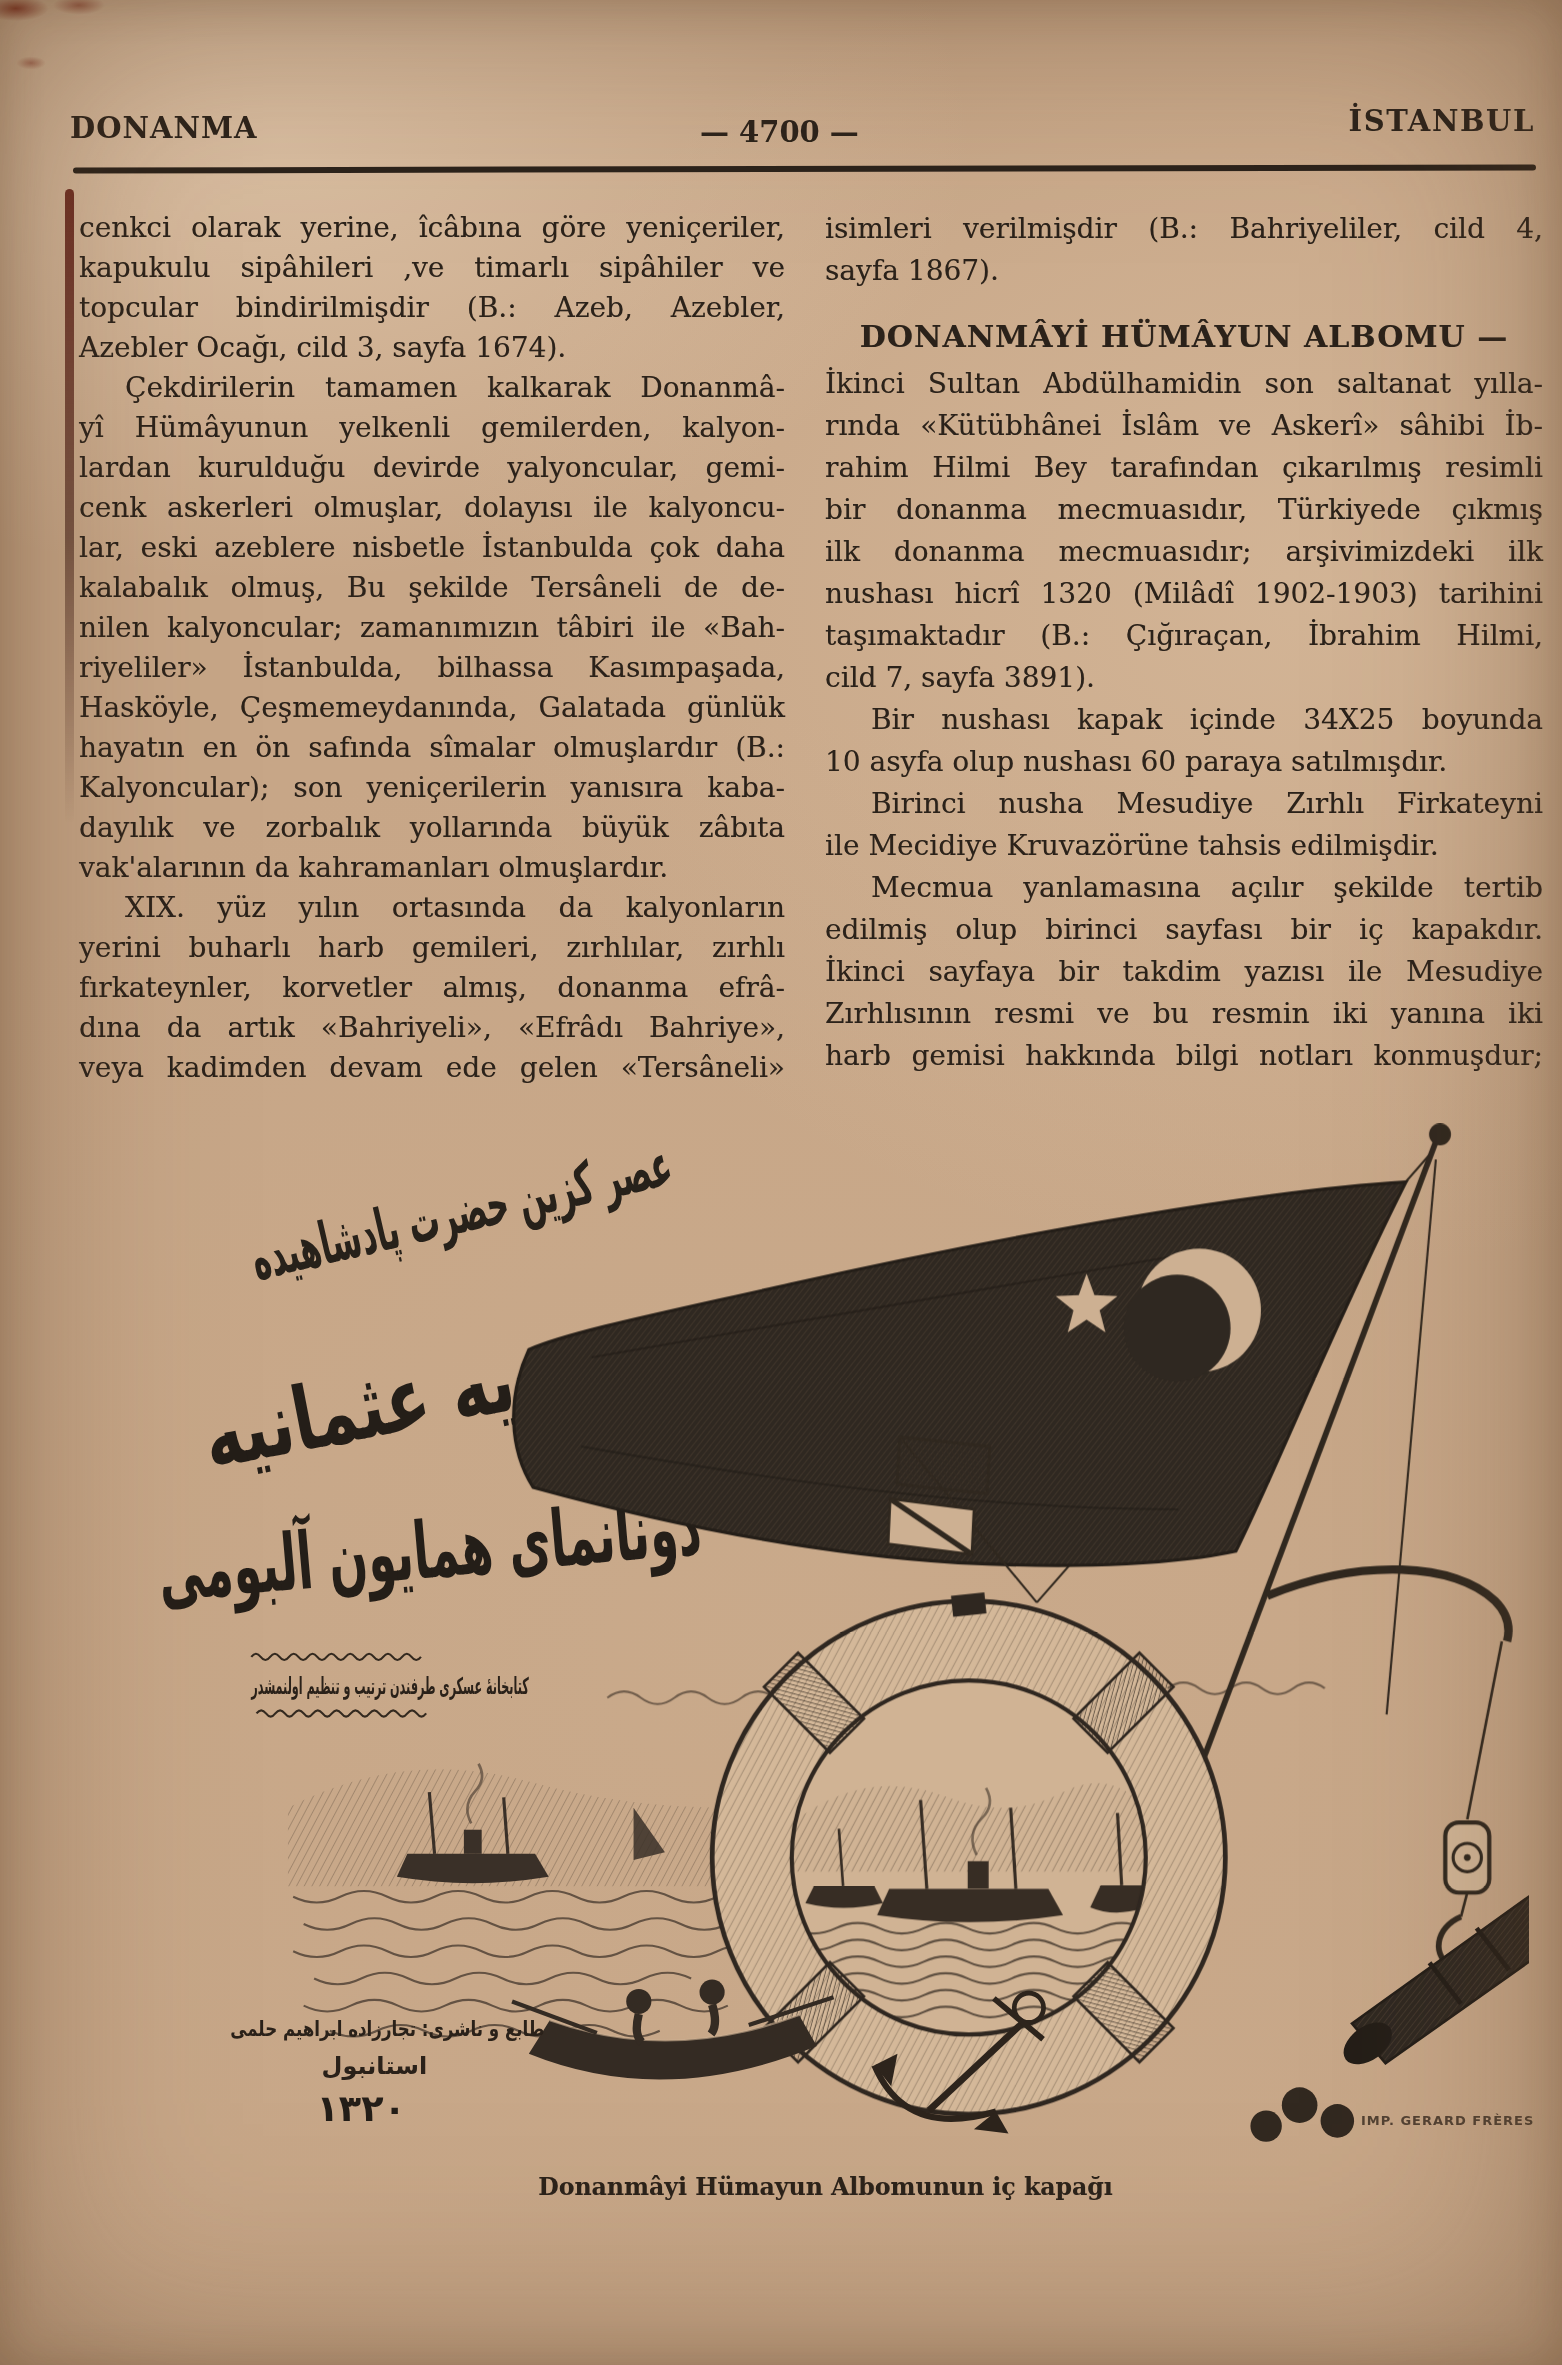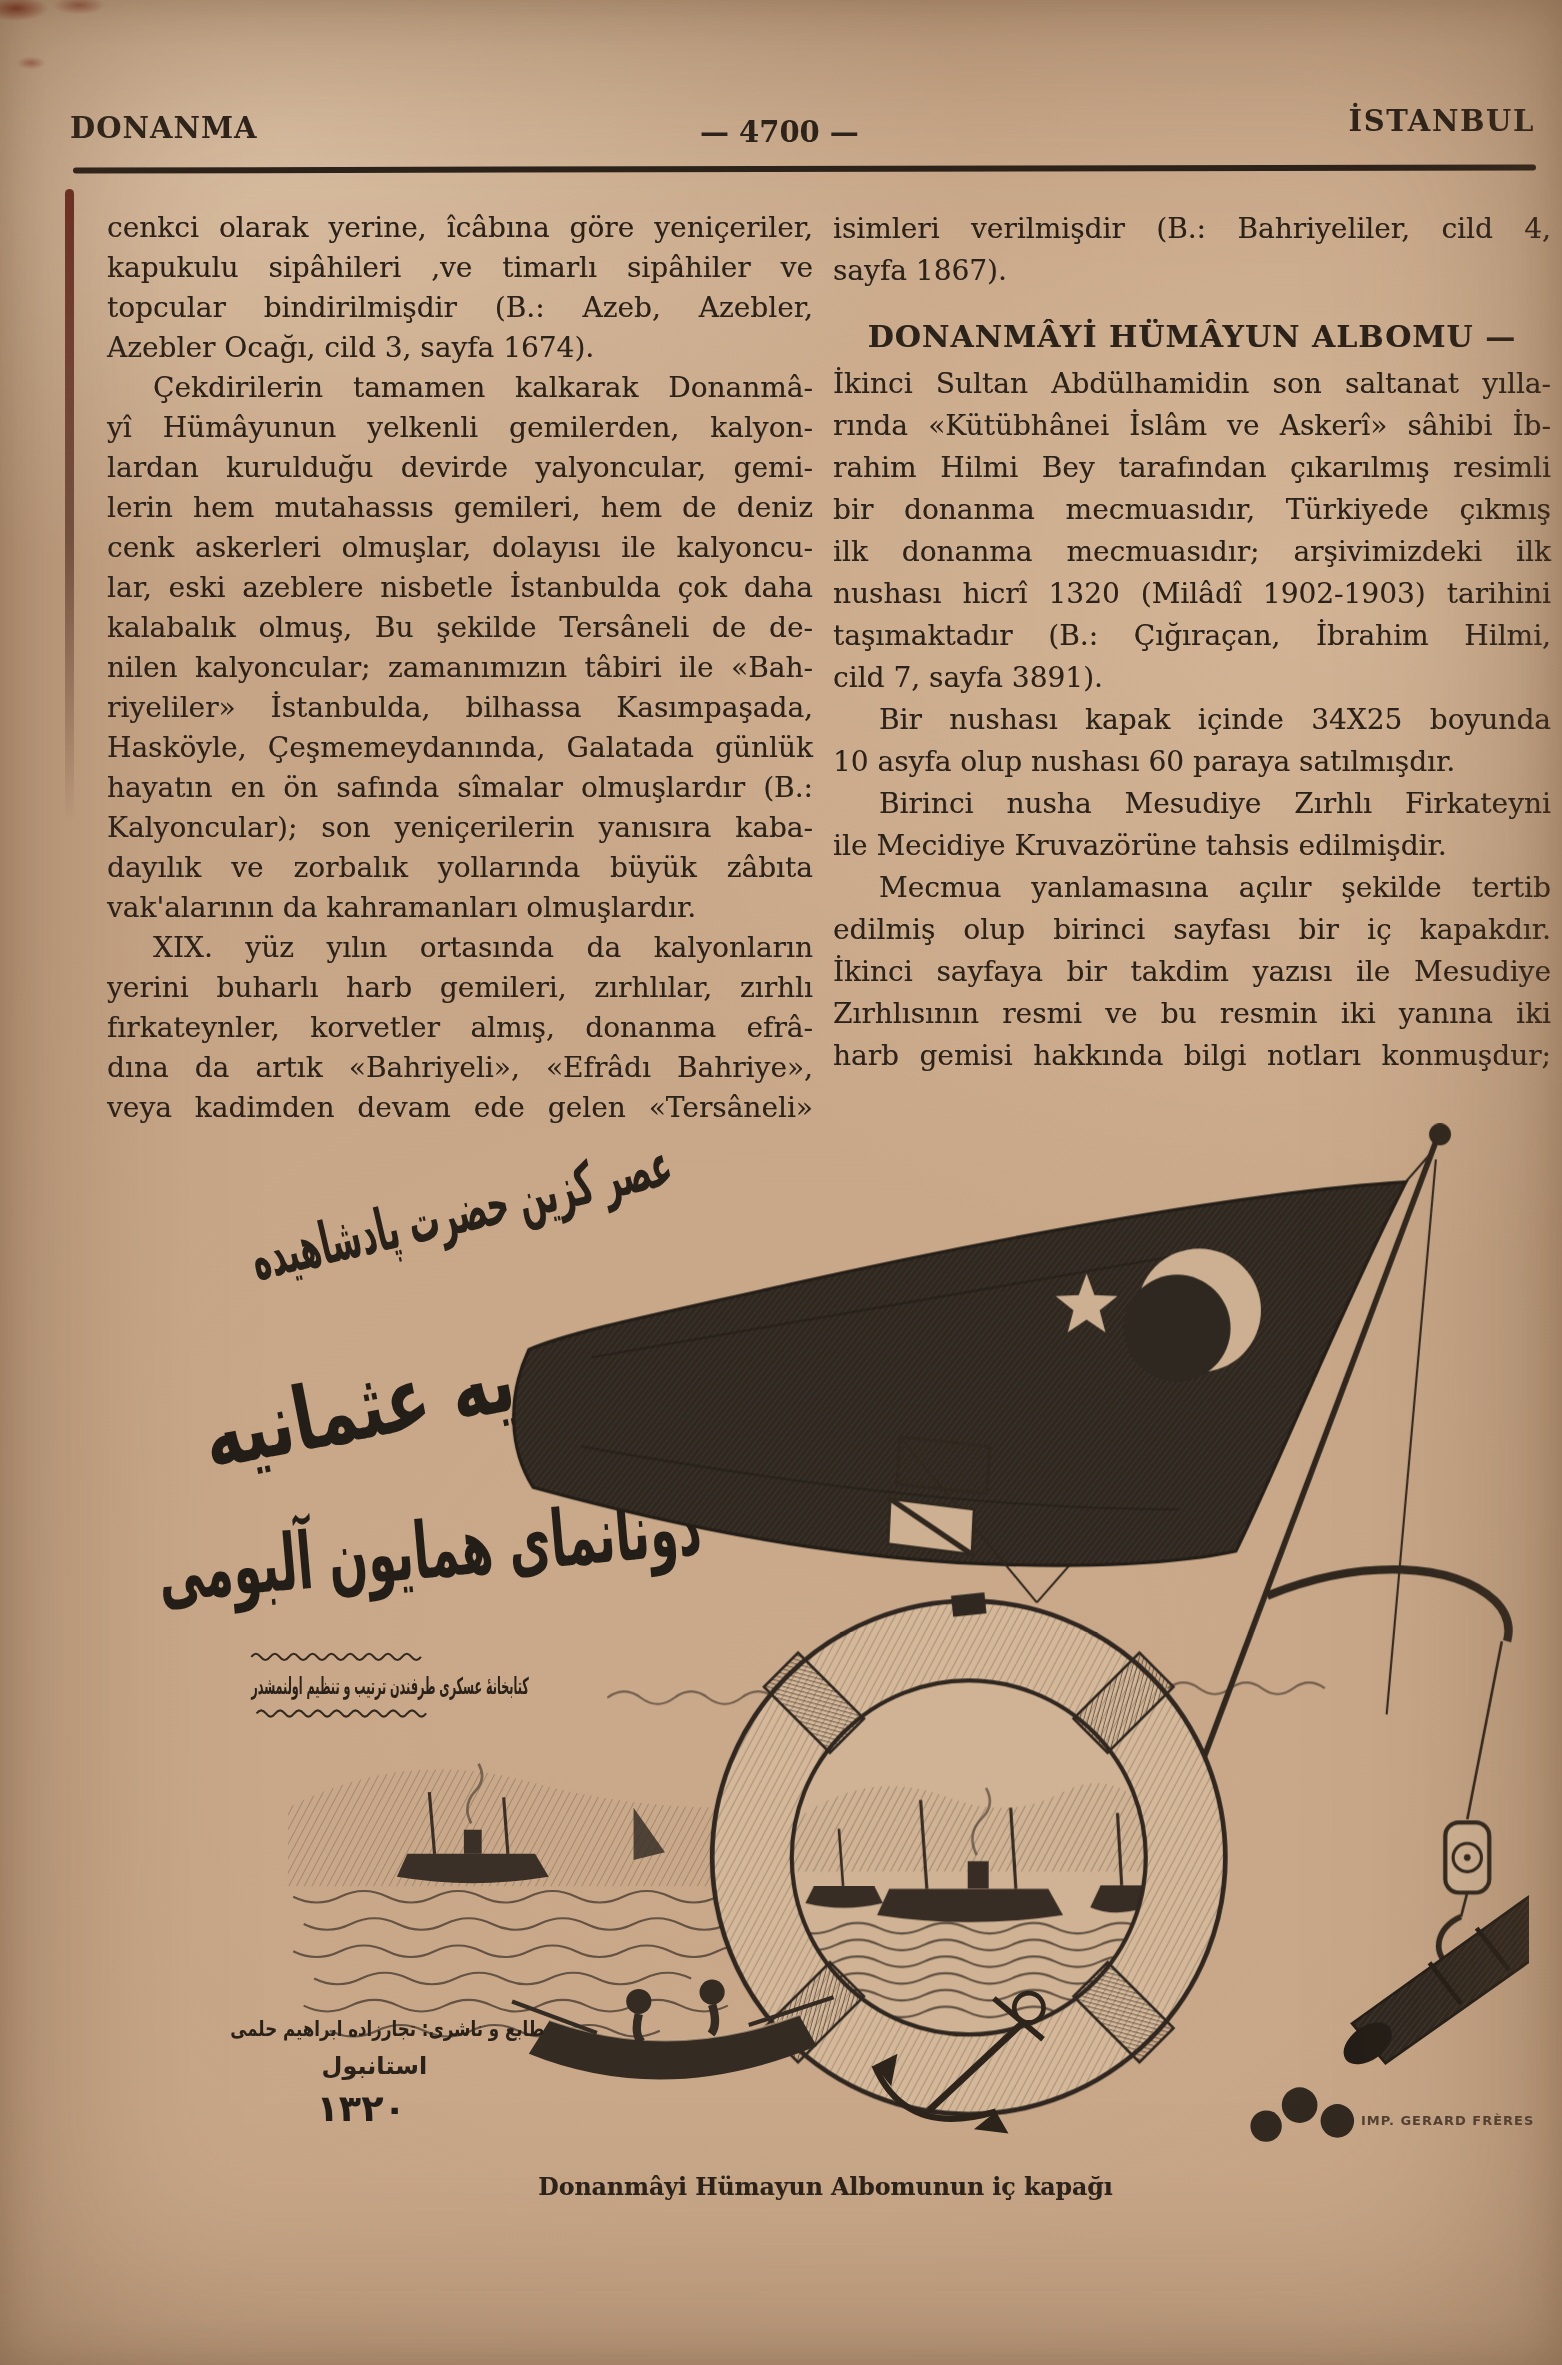--- a/index.html
+++ b/index.html
@@ -27,21 +27,21 @@
       radial-gradient(21px 9.4px at 31px 63px, rgba(122,30,18,.45), transparent 70%);}
 
   .running-head{position:absolute;top:111px;left:70px;right:27px;height:37px;
     font-weight:bold;font-size:29px;}
   .rh-left{position:absolute;left:0;top:0;letter-spacing:1px;}
   .rh-center{position:absolute;left:43%;top:4.2px;}
   .rh-right{position:absolute;right:0;top:-7.3px;letter-spacing:1.6px;}
   .head-rule{position:absolute;top:166px;left:73px;right:26px;height:5.8px;
     background:#2b221a;border-radius:3.1px;transform:rotate(-.12deg);}
 
-  .columns{position:absolute;top:208px;left:79px;display:flex;gap:20px;margin-left:28px;}
+  .columns{position:absolute;top:208px;left:79px;display:flex;gap:40px;}
   .col{font-size:28px;}
   .col-l{width:706px;}
   .col-r{width:718px;}
   .col-l .tline{line-height:40px;}
   .col-r .tline{line-height:42px;}
   .tline{white-space:normal;text-shadow:0.3px 0.3px 0.3px rgba(43,34,26,.35);}
   .just{text-align:justify;text-align-last:justify;}
   .ind{text-indent:46px;}
   .head{font-weight:bold;text-align:center;text-align-last:center;letter-spacing:1px;
     font-size:30px;margin-top:24px;margin-bottom:5.2px;text-indent:0;}
@@ -71,21 +71,20 @@
 
   <main class="columns">
     <div class="col col-l">
         <div class="tline just">cenkci olarak yerine, îcâbına göre yeniçeriler,</div>
         <div class="tline just">kapukulu sipâhileri ,ve timarlı sipâhiler ve</div>
         <div class="tline just">topcular bindirilmişdir (B.: Azeb, Azebler,</div>
         <div class="tline">Azebler Ocağı, cild 3, sayfa 1674).</div>
         <div class="tline just ind">Çekdirilerin tamamen kalkarak Donanmâ-</div>
         <div class="tline just">yî Hümâyunun yelkenli gemilerden, kalyon-</div>
         <div class="tline just">lardan kurulduğu devirde yalyoncular, gemi-</div>
-        <div class="tline just">lerin hem mutahassıs gemileri, hem de deniz</div>
         <div class="tline just">cenk askerleri olmuşlar, dolayısı ile kalyoncu-</div>
         <div class="tline just">lar, eski azeblere nisbetle İstanbulda çok daha</div>
         <div class="tline just">kalabalık olmuş, Bu şekilde Tersâneli de de-</div>
         <div class="tline just">nilen kalyoncular; zamanımızın tâbiri ile «Bah-</div>
         <div class="tline just">riyeliler» İstanbulda, bilhassa Kasımpaşada,</div>
         <div class="tline just">Hasköyle, Çeşmemeydanında, Galatada günlük</div>
         <div class="tline just">hayatın en ön safında sîmalar olmuşlardır (B.:</div>
         <div class="tline just">Kalyoncular); son yeniçerilerin yanısıra kaba-</div>
         <div class="tline just">dayılık ve zorbalık yollarında büyük zâbıta</div>
         <div class="tline">vak'alarının da kahramanları olmuşlardır.</div>

